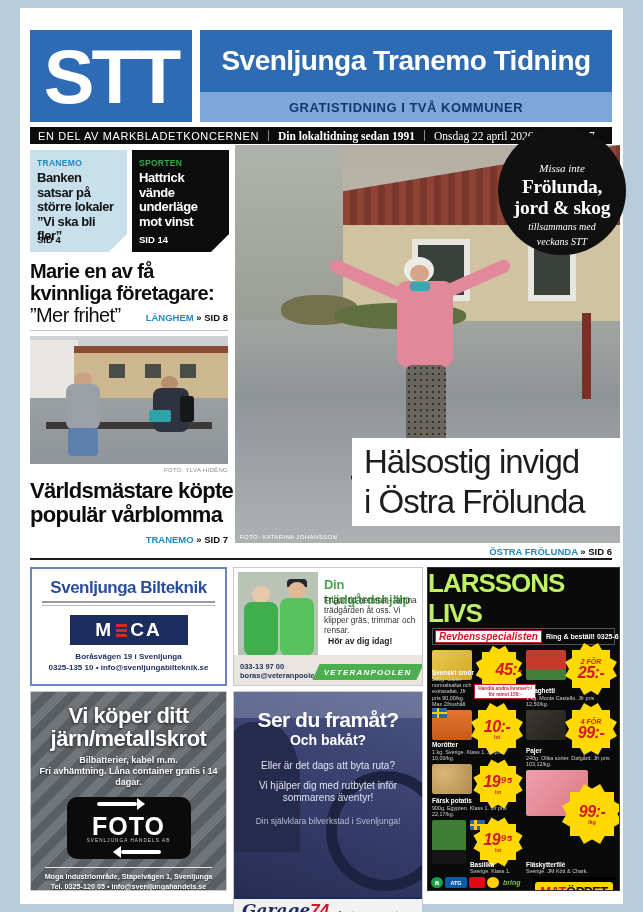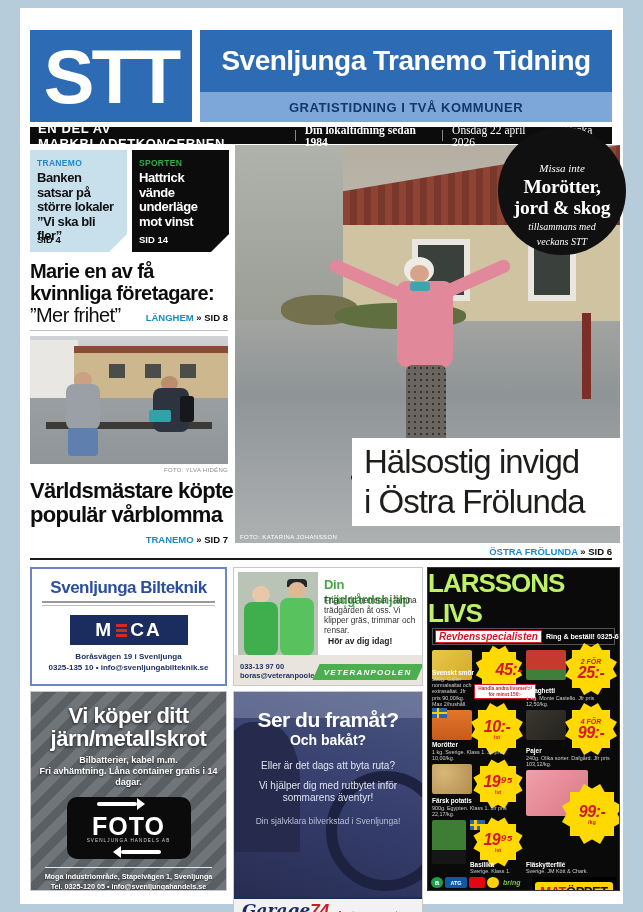--- a/index.html
+++ b/index.html
@@ -15,21 +15,21 @@
              color:#fff; font-size:76px; font-weight:bold; letter-spacing:-3px; }
   .masthead { left:180px; top:22px; width:412px; height:92px; background:#2d6cb5; }
   .masthead-title { height:62px; display:flex; align-items:center; justify-content:center;
                     color:#fff; font-size:28px; font-weight:bold; letter-spacing:-0.5px; }
   .masthead-strip { height:30px; background:#7da7d8; color:#14366f; font-weight:bold;
                     font-size:13px; display:flex; align-items:center; justify-content:center; letter-spacing:0.5px; }
 
   .infobar { left:10px; top:119px; width:582px; height:17px; background:#0c0c0c; color:#fff;
              display:flex; align-items:center; padding:0 8px; z-index:4; }
   .infobar .sep { width:1px; height:11px; background:#888; margin:0 9px; }
-  .ib-brand { font-size:13px; font-weight:bold; letter-spacing:0.6px; }
+  .ib-brand { font-size:11px; font-weight:normal; letter-spacing:0.6px; }
   .ib-tagline { font-family:"Liberation Serif", serif; font-weight:bold; font-size:11.5px; }
   .ib-date, .ib-week { font-family:"Liberation Serif", serif; font-size:11.5px; }
 
   .badge { left:478px; top:119px; width:128px; height:128px; border-radius:50%; background:#101010;
            color:#fff; text-align:center; z-index:6; padding-top:13px;
            font-family:"Liberation Serif", serif; }
   .badge-kicker { font-style:italic; font-size:11px; margin-bottom:2px;margin-top:22px; }
   .badge-line { font-weight:bold; font-size:19.5px; line-height:21px; letter-spacing:-0.3px; }
   .badge-sub { font-style:italic; font-size:10px; line-height:11.5px; margin-top:3px; }
 
@@ -246,30 +246,30 @@
 
   <div class="abs stt-box">STT</div>
   <div class="abs masthead">
     <div class="masthead-title">Svenljunga Tranemo Tidning</div>
     <div class="masthead-strip">GRATISTIDNING I TVÅ KOMMUNER</div>
   </div>
 
   <div class="abs infobar">
     <span class="ib-brand">EN DEL AV MARKBLADETKONCERNEN</span>
     <span class="sep"></span>
-    <span class="ib-tagline">Din lokaltidning sedan 1984</span>
+    <span class="ib-tagline">Din lokaltidning sedan 1991</span>
     <span class="sep"></span>
     <span class="ib-date">Onsdag 22 april 2026</span>
     <span class="sep"></span>
     <span class="ib-week">Vecka 17</span>
   </div>
 
   <div class="abs badge">
     <div class="badge-kicker">Missa inte</div>
-    <div class="badge-line">Morötter,</div>
+    <div class="badge-line">Frölunda,</div>
     <div class="badge-line">jord &amp; skog</div>
     <div class="badge-sub">tillsammans med</div>
     <div class="badge-sub">veckans STT</div>
   </div>
 
   <div class="abs teaser teaser-1">
     <div class="teaser-label">TRANEMO</div>
     <div class="teaser-text">Banken satsar på större lokaler ”Vi ska bli fler”</div>
     <div class="teaser-page">SID 4</div>
   </div>

